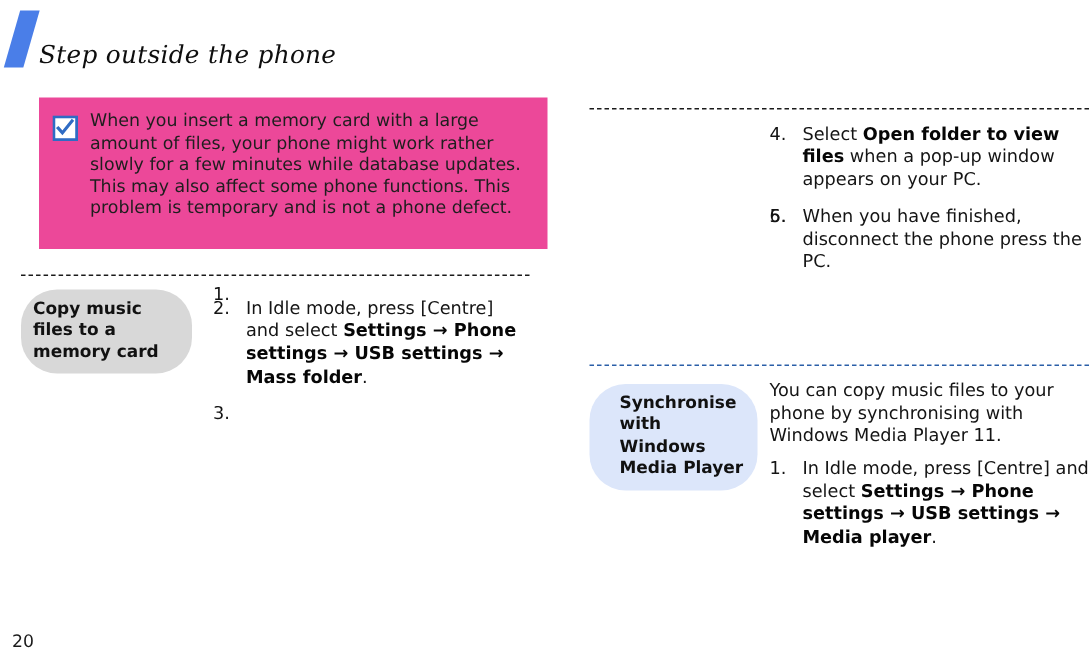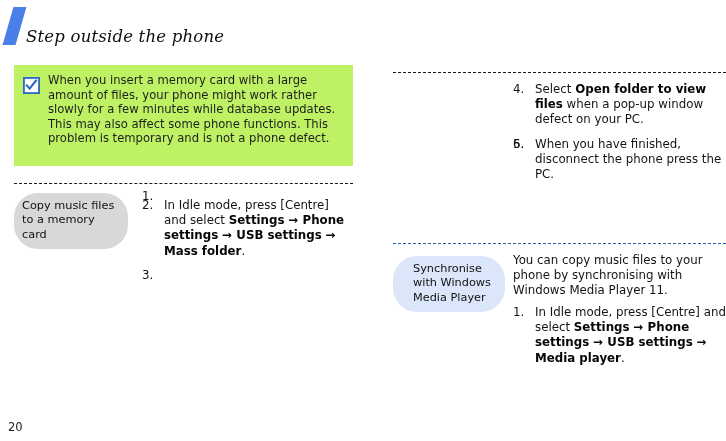--- a/index.html
+++ b/index.html
@@ -48,25 +48,25 @@
     position: absolute;
     top: 0;
     height: 441px;
   }
   .col-left  { left: 14px;  width: 339px; }
   .col-right { left: 393px; width: 333px; }
 
   
   .note-box {
     position: absolute;
-    left: 0;
+    left: 12px;
     top: 65px;
     width: 339px;
     height: 101px;
-    background: #bef264;
+    background: #ec4899;
     box-sizing: border-box;
   }
   .note-icon {
     position: absolute;
     left: 9px;
     top: 12px;
     width: 17px;
     height: 17px;
   }
   .note-icon svg { display: block; }
@@ -91,21 +91,21 @@
   .sep-r1 { left: 0;   top: 72px;  width: 333px; }
   .sep-r2 { left: 0;   top: 243px; width: 333px; }
 
   
   .label-box {
     position: absolute;
     box-sizing: border-box;
     padding: 6px 7px 7px 8px;
     font-size: 11.3px;
     line-height: 14.4px;
-    font-weight: normal;
+    font-weight: bold;
     color: #111111;
     border-radius: 24px;
   }
   .label-gray { background: #d8d8d8; }
   .label-blue { background: #dce6fa; }
   .lbl-l  { left: 0; top: 193px; width: 114px; }
   .lbl-r  { left: 0; top: 256px; width: 112px; padding-left: 20px; }
 
   
   .body-para {
@@ -186,21 +186,21 @@
       <li><span class="step-num">2.</span><span><span>In Idle mode, press [Centre] and select </span><b>Settings</b><b class="arrow"> → </b><b>Phone settings</b><b class="arrow"> → </b><b>USB settings</b><b class="arrow"> → </b><b>Mass folder</b><span>.</span></span></li>
       <li><span class="step-num">3.</span></li>
     </ol>
 </div>
 
 <div class="col col-right">
 
   <div class="sep sep-r1"></div>
 
   <ol class="steps steps-r-top">
-      <li><span class="step-num">4.</span><span><span>Select </span><b>Open folder to view files</b><span> when a pop-up window defect on your PC.</span></span></li>
+      <li><span class="step-num">4.</span><span><span>Select </span><b>Open folder to view files</b><span> when a pop-up window appears on your PC.</span></span></li>
       <li><span class="step-num">5.</span></li>
       <li><span class="step-num">6.</span><span><span>When you have finished, disconnect the phone press the PC.</span></span></li>
     </ol>
 
   <div class="sep sep-blue sep-r2"></div>
 
   <div class="label-box label-blue lbl-r">Synchronise with Windows Media Player</div>
 
   <div class="body-para para-r-intro">You can copy music files to your phone by synchronising with Windows Media Player 11.</div>
 

